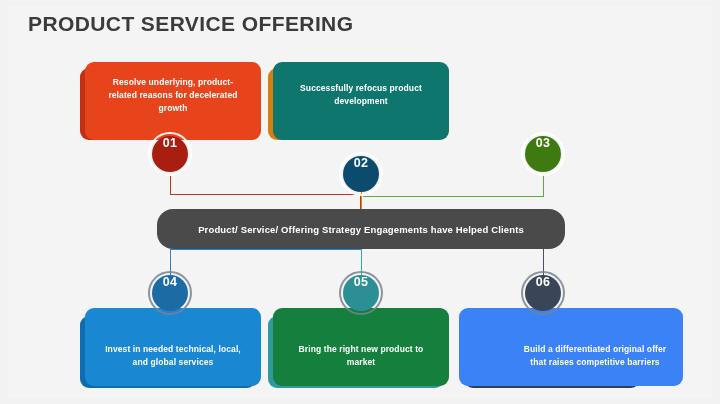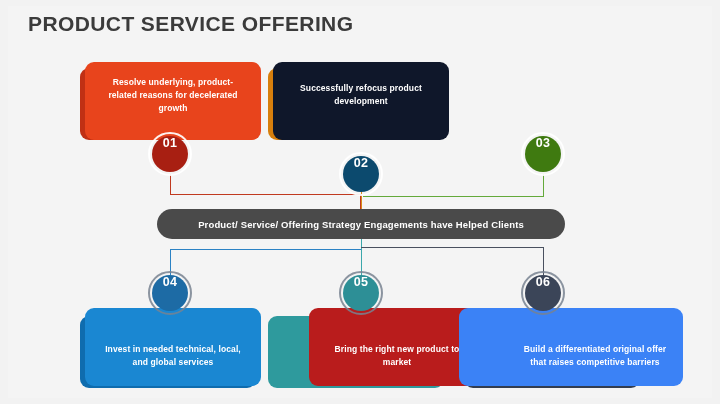--- a/index.html
+++ b/index.html
@@ -111,21 +111,21 @@
   .badge.darkring::before {
     border-color: rgba(120,130,145,.85);
   }
 
   
   #banner {
     position: absolute;
     left: 157px;
     top: 209px;
     width: 408px;
-    height: 30px;
+    height: 40px;
     border-radius: 16px;
     background: #4a4a4a;
     display: flex;
     align-items: center;
     justify-content: center;
     z-index: 4;
   }
   #banner span {
     color: #ffffff;
     font-size: 9.5px;
@@ -170,21 +170,21 @@
 
   <div class="card top" style="left:85px; top:62px;">
     <div class="shadow-layer" style="background: rgb(192, 48, 20);"></div>
     <div class="face" style="background: rgb(232, 68, 28); justify-content: center;">
       <div class="label">Resolve underlying, product-related reasons for decelerated growth</div>
     </div>
   </div>
 
   <div class="card top" style="left:273px; top:62px;">
     <div class="shadow-layer" style="background: rgb(215, 127, 13);"></div>
-    <div class="face" style="background: #0f172a;">
+    <div class="face" style="background: #0f766e;">
       <div class="label">Successfully refocus product development</div>
     </div>
   </div>
 
 
   <div class="badge" style="left: 152px; top: 136px; background: rgb(168, 31, 18);">
     <span>01</span>
   </div>
   <div class="badge" style="left: 343px; top: 148px; background: #0c4a6e; margin-top: 8px;">
     <span>02</span>
@@ -209,21 +209,21 @@
 
   <div class="card bottom" style="left:85px; top:308px;">
     <div class="shadow-layer" style="top: 8px; background: rgb(15, 108, 174);"></div>
     <div class="face" style="background: rgb(26, 135, 210);">
       <div class="label">Invest in needed technical, local, and global services</div>
     </div>
   </div>
 
   <div class="card bottom" style="left:273px; top:308px;">
     <div class="shadow-layer" style="top: 8px; background: rgb(46, 154, 157);"></div>
-    <div class="face" style="background: #b91c1c; margin-left: 36px;">
+    <div class="face" style="background: #15803d;">
       <div class="label">Bring the right new product to market</div>
     </div>
   </div>
 
   <div class="card bottom" style="left:459px; top:308px;">
     <div class="shadow-layer right" style="top: 8px; background: rgb(51, 61, 80);"></div>
     <div class="face" style="background: #3b82f6; padding-left: 48px;">
       <div class="label">Build a differentiated original offer that raises competitive barriers</div>
     </div>
   </div>

